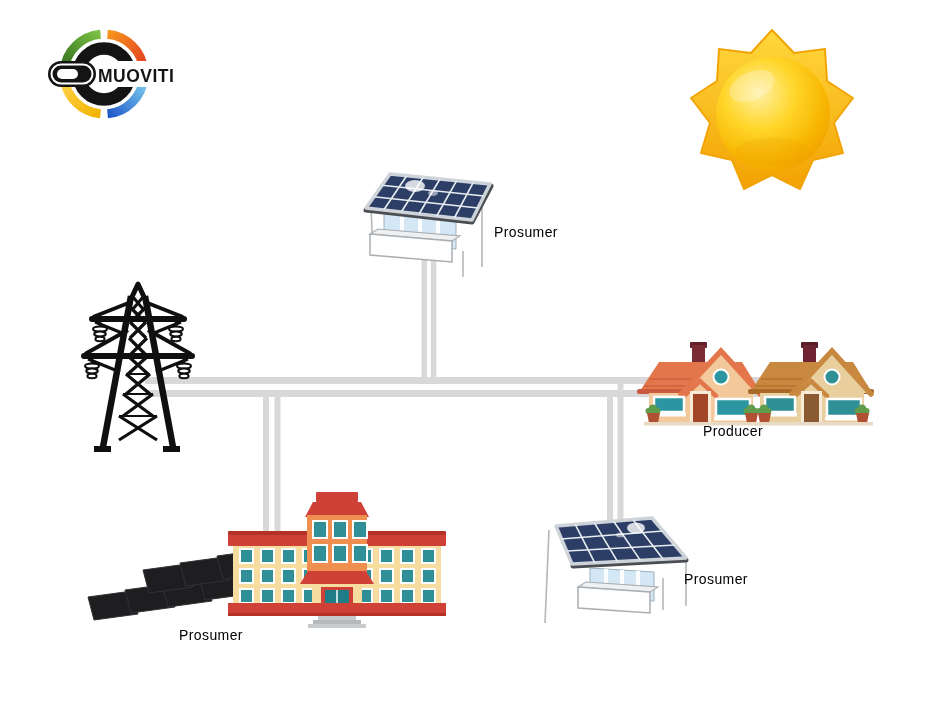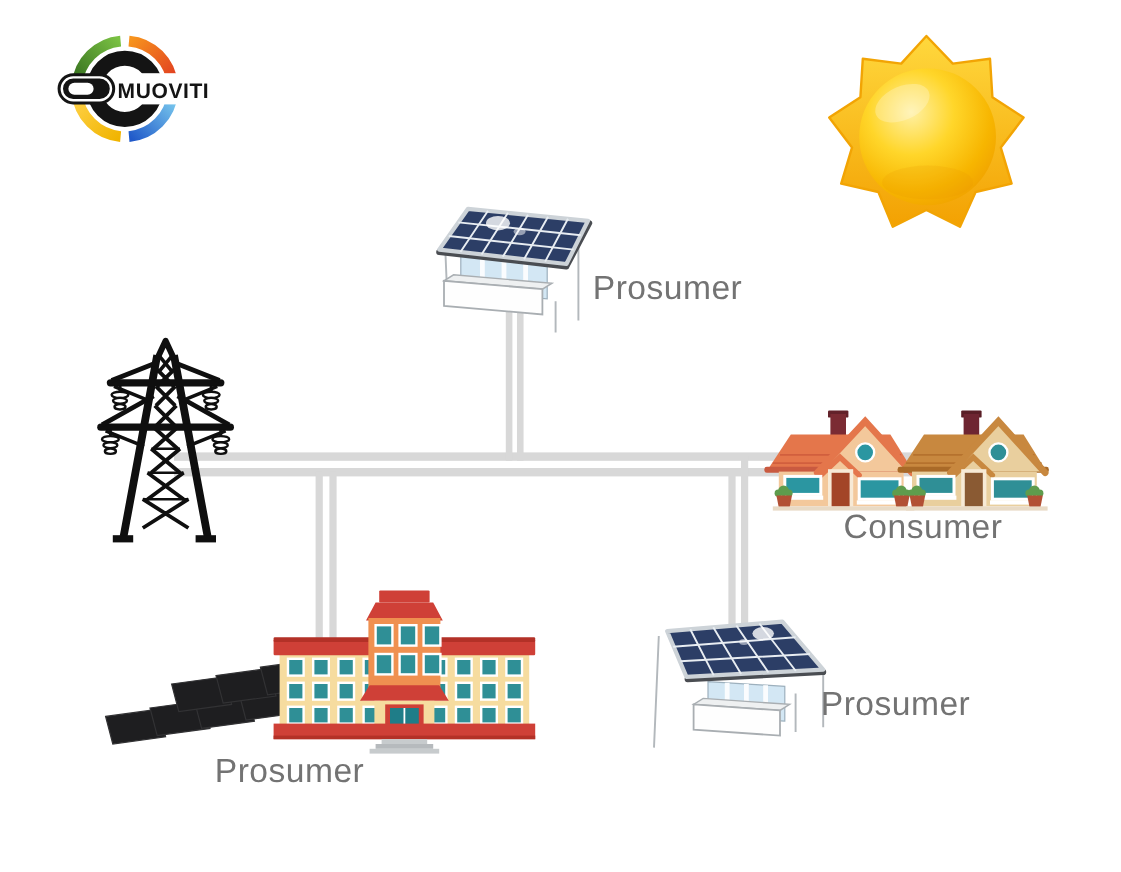--- a/index.html
+++ b/index.html
@@ -1,19 +1,19 @@
 <!DOCTYPE html>
 <html><head>
 <meta charset="utf-8">
 <style>
   html,body{margin:0;padding:0;background:#fff;}
   .canvas{position:relative;width:934px;height:727px;background:#ffffff;overflow:hidden;
           font-family:"Liberation Sans",sans-serif;border-radius:21px;}
   .scene{position:absolute;left:0;top:0;}
-  .node-label{position:absolute;font-size:28px;color:#737373;letter-spacing:.4px;white-space:nowrap;}
+  .node-label{position:absolute;font-size:14px;color:#000000;letter-spacing:.4px;white-space:nowrap;}
   .label-prosumer-top{left:494px;top:224px;}
   .label-consumer{left:703px;top:423px;}
   .label-prosumer-bottom{left:684px;top:571px;}
   .label-producer{left:179px;top:627px;}
   .logo{position:absolute;left:46px;top:24px;width:134px;height:100px;}
   
   .house-a .roof{fill:#e4764b}.house-a .roofline{stroke:#d15f3e}.house-a .eave{fill:#c95a40}
   .house-a .wall{fill:#f3c89b}.house-a .gable-edge{stroke:#e4764b}.house-a .win{fill:#2b96a1}
   .house-a .door{fill:#a34527}.house-a .chimney{fill:#7b2b33}.house-a .chimney-cap{fill:#63222a}
   .house-b .roof{fill:#c8883f}.house-b .roofline{stroke:#b5722e}.house-b .eave{fill:#a96a28}
@@ -290,17 +290,17 @@
     <circle cx="58" cy="50" r="25.5" fill="#ffffff" stroke="#141414" stroke-width="12.5"></circle>
     <rect x="48" y="37" width="84" height="26" fill="#ffffff"></rect>
     <rect x="2" y="37" width="48" height="26" rx="13" fill="#141414"></rect>
     <rect x="5.5" y="40.5" width="41" height="19" rx="9.5" fill="none" stroke="#ffffff" stroke-width="2"></rect>
     <rect x="11" y="45" width="21" height="10" rx="5" fill="#ffffff"></rect>
     <text x="52" y="57.5" font-size="17.5" font-weight="bold" letter-spacing="0.5" fill="#141414">MUOVITI</text>
   </svg>
 </div>
 
 <div class="node-label label-prosumer-top">Prosumer</div>
-<div class="node-label label-consumer">Consumer</div>
+<div class="node-label label-consumer">Producer</div>
 <div class="node-label label-prosumer-bottom">Prosumer</div>
 <div class="node-label label-producer">Prosumer</div>
 
 </div>
 
 </body></html>

